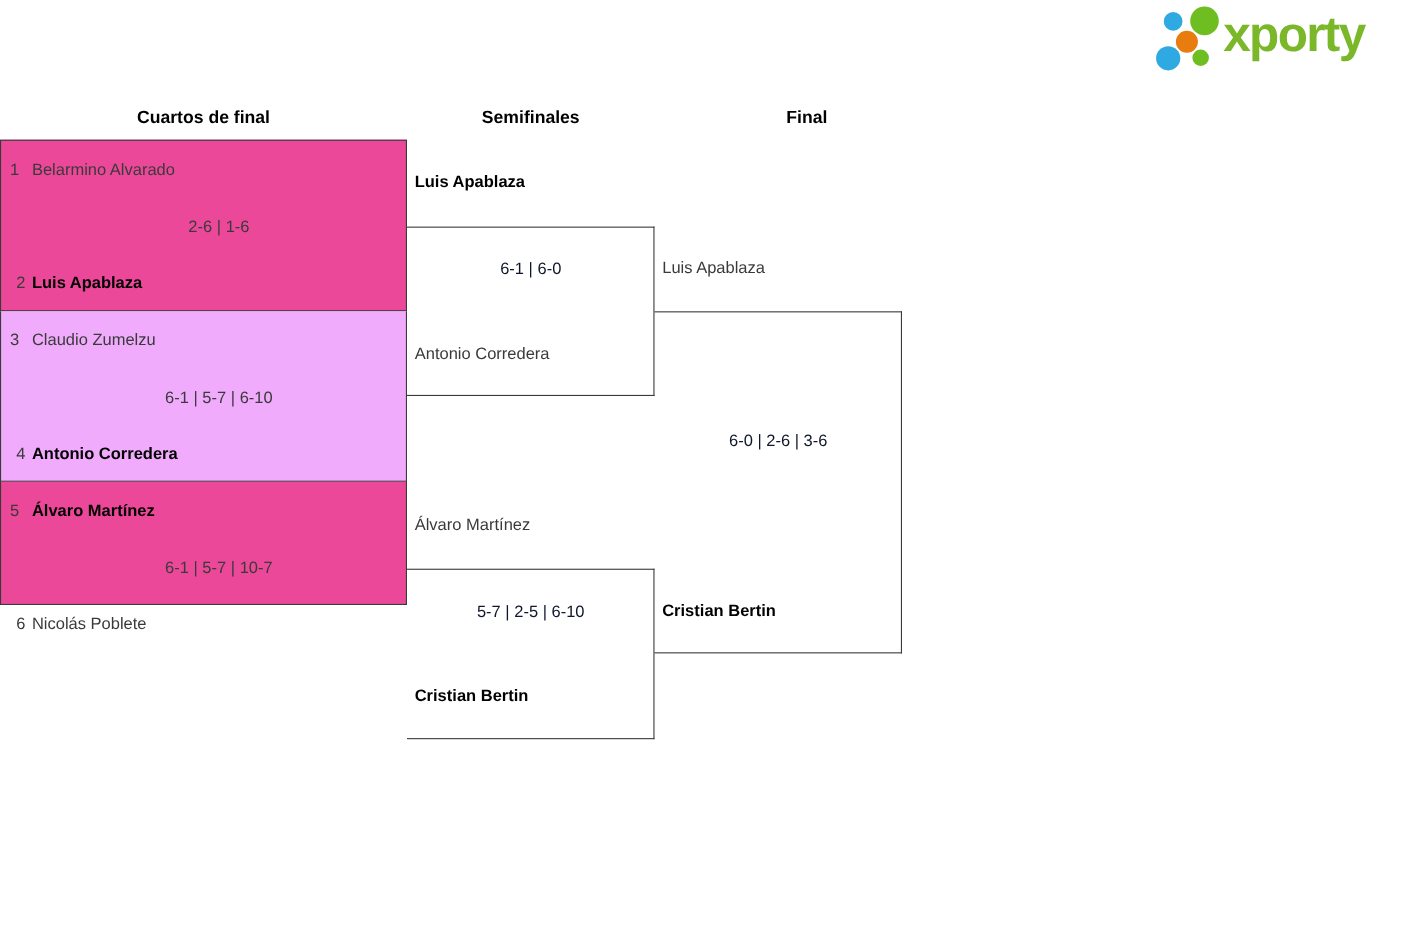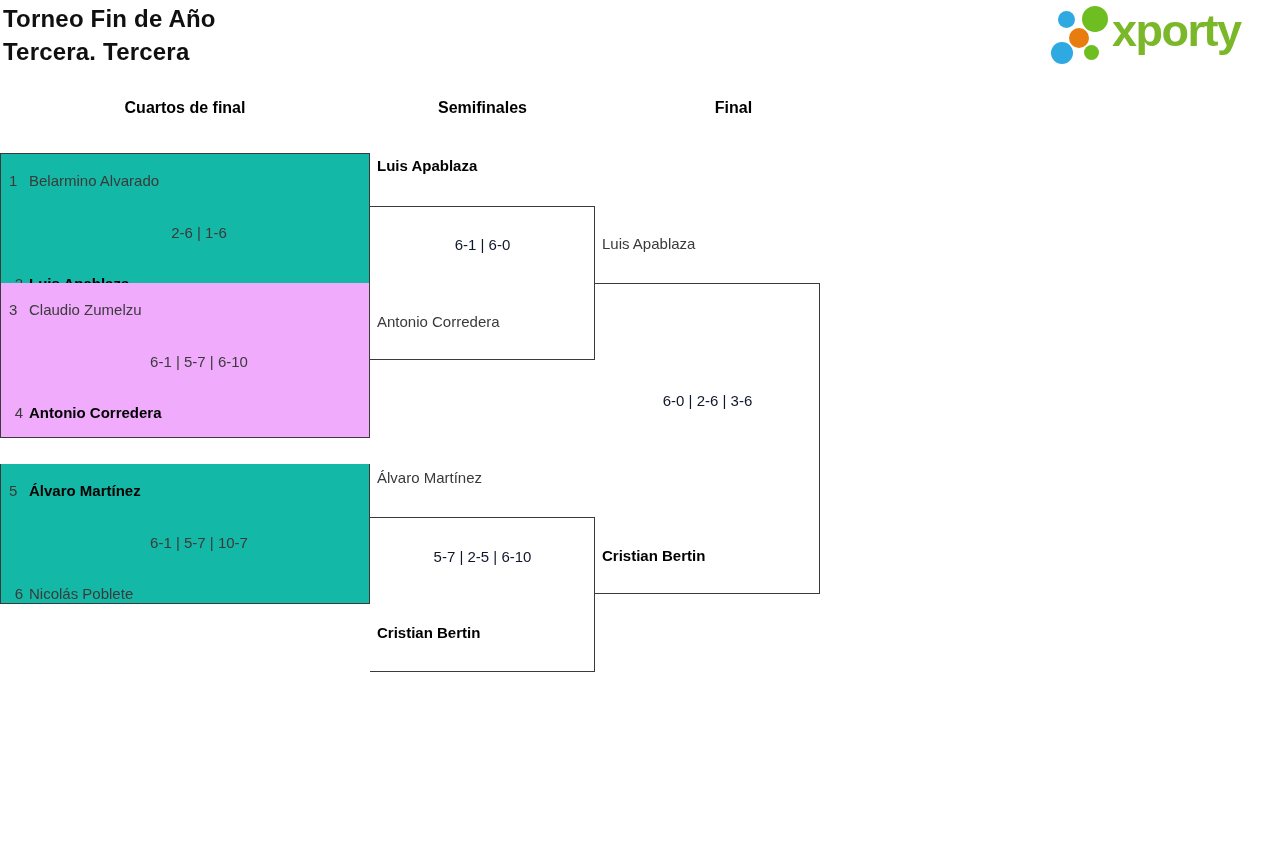--- a/index.html
+++ b/index.html
@@ -22,24 +22,24 @@
   .logo-text { position:absolute; left:1112px; top:5px; font-size:45px; font-weight:800;
                letter-spacing:-1.5px; color:var(--c-text-green); }
 
   
   .round-label { position:absolute; top:98px; font-size:16px; font-weight:700;
                  color:#000000; text-align:center; line-height:19px; }
 
   
   .box { position:absolute; box-sizing:border-box; border:1px solid #3a3a3a; }
   .qf { left:0; width:370px; background:#f0abfc; }
-  .qf.gray { background:#14b8a6;margin-top:26px; }
+  .qf.gray { background:#ec4899; }
   #qf1 { top:127px; height:156px; }
   #qf2 { top:283px; height:155px; border-top:none; }
-  #qf3 { top:438px; height:140px; border-top:none; }
+  #qf3 { top:438px; height:112px; border-top:none; }
   #qf4 { top:594px; height:155px; border-top:none; }
   .sf { left:370px; width:225px; border-left:none; background:transparent; }
   #sf1 { top:206px; height:154px; }
   #sf2 { top:517px; height:155px; }
   #final-box { left:595px; top:283px; width:225px; height:311px;
                border-left:none; background:transparent; }
 
   
   .prow { position:absolute; left:8px; font-size:15px; line-height:18px;
           color:#3a3a3a; white-space:nowrap; }
@@ -51,24 +51,20 @@
             white-space:nowrap; }
   .fscore { position:absolute; width:225px; text-align:center; font-size:15px;
             line-height:18px; color:#0f172a; }
   .winner { font-weight:700; color:#000; }
 </style>
 </head>
 <body>
 
 <div class="page">
 
-  <div class="title">
-    <div>Torneo Fin de Año</div>
-    <div>Tercera. Tercera</div>
-  </div>
 
   <div>
     <span class="dot dot-blue-sm"></span>
     <span class="dot dot-green-lg"></span>
     <span class="dot dot-orange"></span>
     <span class="dot dot-blue-lg"></span>
     <span class="dot dot-green-sm"></span>
     <span class="logo-text">xporty</span>
   </div>
 

